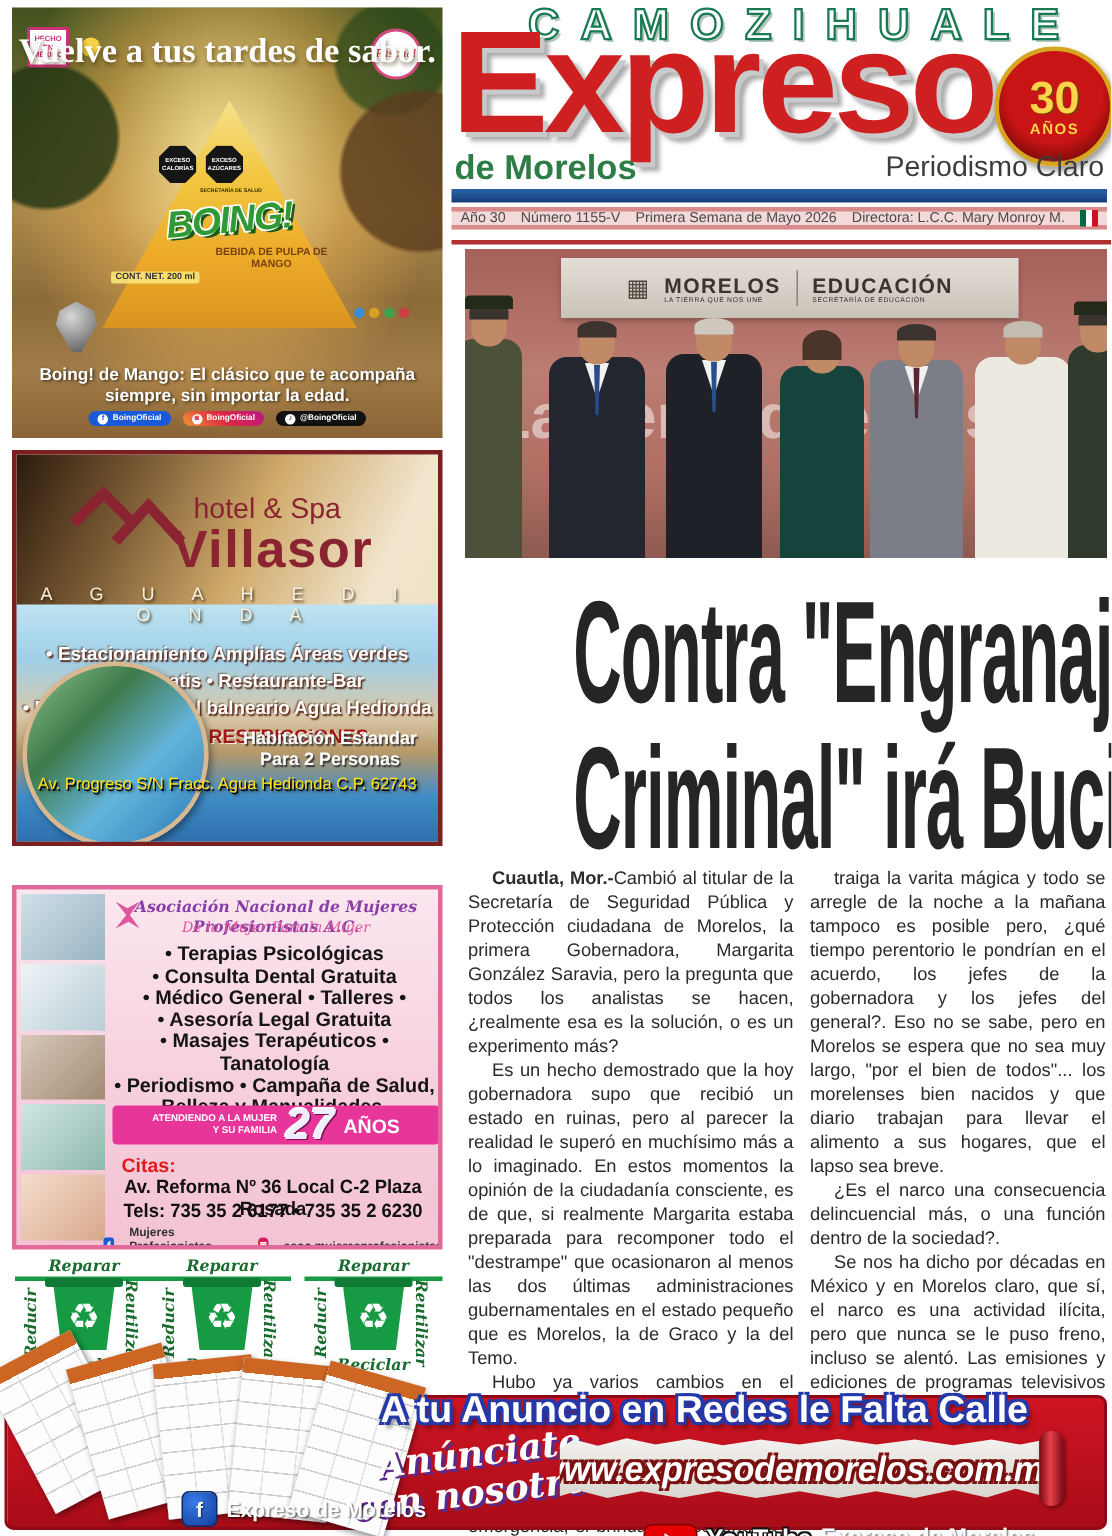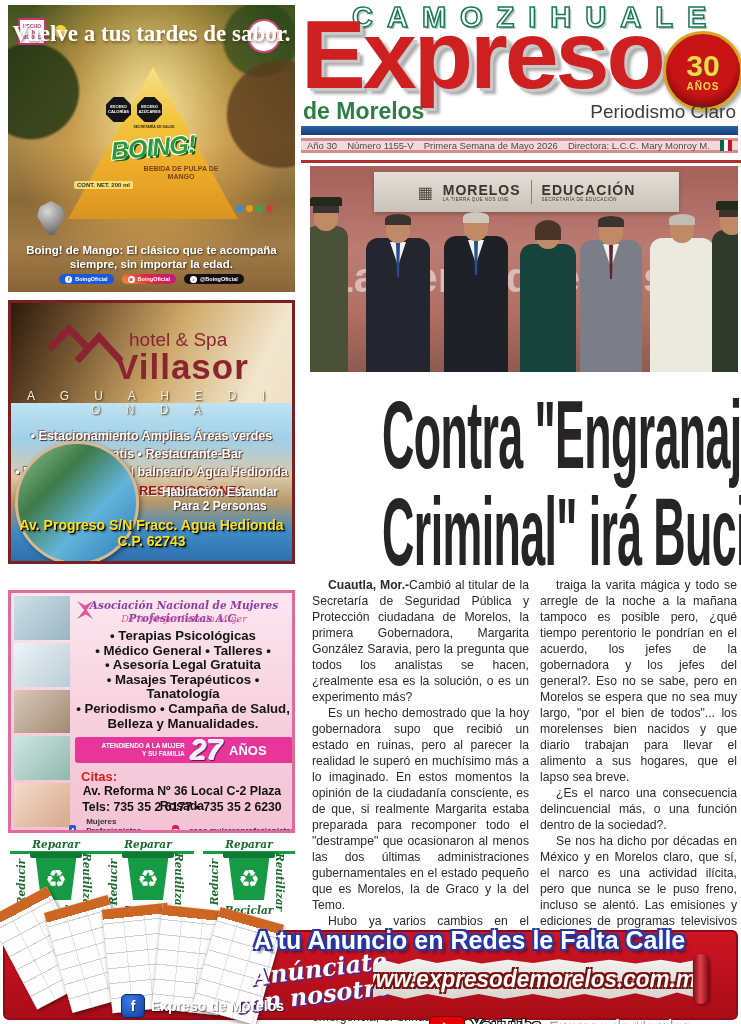--- a/index.html
+++ b/index.html
@@ -125,21 +125,21 @@
     text-shadow:1px 1px 2px #3a2a12;}
   .v-b{position:absolute;width:100%;text-align:center;color:#fff;font-weight:bold;font-size:12.5px;
     text-shadow:1px 1px 1px #5a2410,-1px -1px 1px rgba(90,36,16,.6);}
   .v-rest{position:absolute;width:100%;text-align:center;color:#a01818;font-weight:bold;font-size:13px;
     text-shadow:1px 1px 0 rgba(255,255,255,.8);}
   .v-room{position:absolute;right:14px;text-align:center;color:#fff;font-weight:bold;font-size:12px;
     text-shadow:1px 1px 1px #333;}
   .v-circle{position:absolute;left:4px;top:138px;width:118px;height:118px;border-radius:50%;
     border:3px solid #d8b890;box-shadow:2px 2px 5px rgba(0,0,0,.4);
     background:linear-gradient(135deg,#8cc48c 0%,#3f7a4a 32%,#63b4da 62%,#2a78b8 100%);}
-  .v-addr{position:absolute;left:0;width:100%;text-align:center;color:#ffe11a;font-weight:bold;font-size:14px;
+  .v-addr{position:absolute;left:0;width:100%;text-align:center;color:#ffe11a;font-weight:normal;font-size:11px;
     text-shadow:1px 1px 0 #000,2px 2px 2px rgba(0,0,0,.6);}
 
   
   #mujeres{left:8px;top:590px;width:287px;height:243px;border:3px solid #e06a9a;box-sizing:border-box;overflow:hidden;
     background:linear-gradient(180deg,#fbe7ef 0%,#f6cfdd 55%,#f3c3d4 100%);}
   .m-strip{position:absolute;left:3px;top:3px;width:56px;height:231px;display:flex;flex-direction:column;gap:3px;}
   .m-strip i{flex:1;display:block;}
   .m-title{position:absolute;left:64px;top:6px;width:218px;text-align:center;color:#8a3fa8;
     font-family:"DejaVu Serif",serif;font-style:italic;font-weight:bold;font-size:10.5px;line-height:1.2;}
   .m-sub{position:absolute;left:64px;top:20px;width:218px;text-align:center;color:#e0569a;
@@ -381,20 +381,21 @@
       <i style="background:linear-gradient(135deg,#eef4f6,#b9cdd6)"></i>
       <i style="background:linear-gradient(135deg,#d9c9b9,#a08a74)"></i>
       <i style="background:linear-gradient(135deg,#cfe6e2,#8fb8ae)"></i>
       <i style="background:linear-gradient(135deg,#f4dccc,#d8a88c)"></i>
     </div>
     <div class="m-ribbon"></div>
     <div class="m-title">Asociación Nacional de Mujeres Profesionistas A.C.</div>
     <div class="m-sub">De la Mujer Para la Mujer</div>
     <div class="m-serv">
       <div>• Terapias Psicológicas</div>
+      <div>• Consulta Dental Gratuita</div>
       <div>• Médico General • Talleres •</div>
       <div>• Asesoría Legal Gratuita</div>
       <div>• Masajes Terapéuticos  •  Tanatología</div>
       <div>• Periodismo  •  Campaña de Salud,</div>
       <div>Belleza  y  Manualidades.</div>
     </div>
     <div class="m-band">
       <span class="small">
         <span style="display:block">ATENDIENDO A LA MUJER</span>
         <span style="display:block">Y SU FAMILIA</span>

